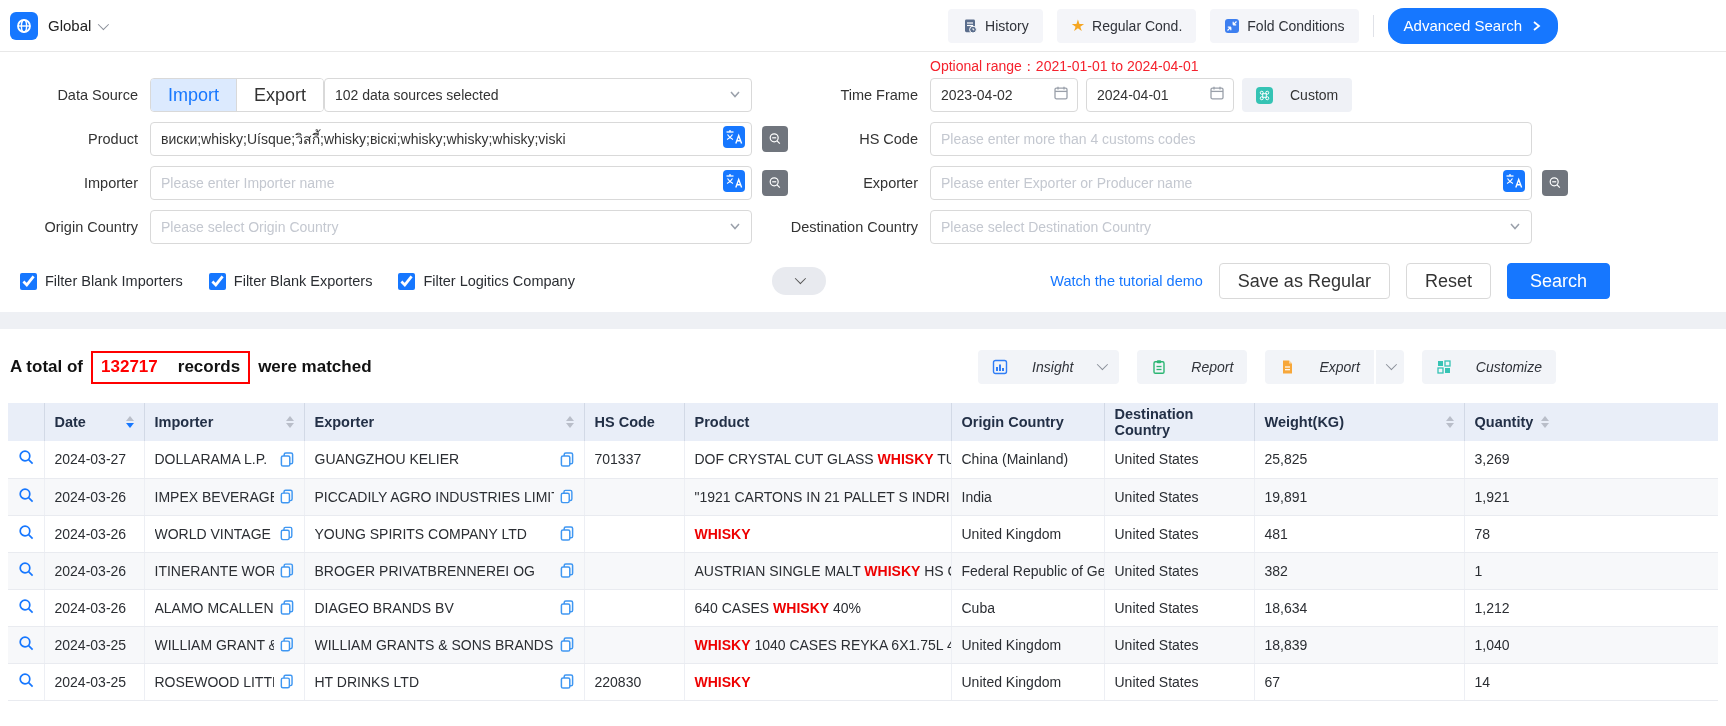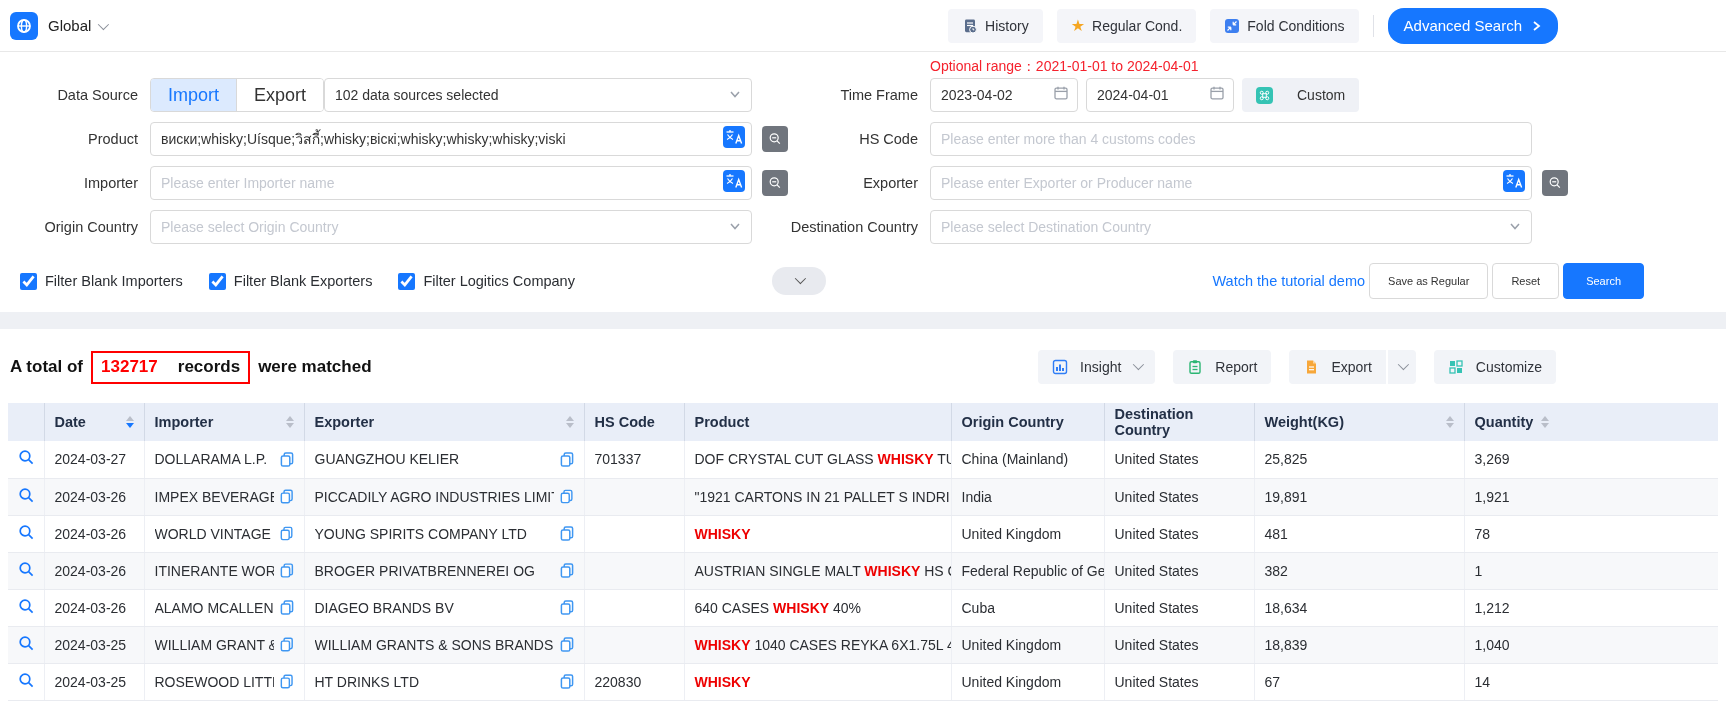--- a/index.html
+++ b/index.html
@@ -36,42 +36,42 @@
   .seg { display:flex; height:34px; border:1px solid #d9d9d9; border-radius:4px; overflow:hidden; flex:none; }
   .seg .sg { padding:0 17px; display:flex; align-items:center; font-size:18px; cursor:pointer; background:#fff; color:#333; }
   .seg .sg.active { background:#dceafe; color:#1677ff; }
   .seg .sg + .sg { border-left:1px solid #d9d9d9; }
   .src-select { position:relative; margin-left:0; flex:1; }
   .in-icon { position:absolute; right:7px; top:50%; transform:translateY(-50%); }
   .ext-icon { width:26px; height:26px; margin-left:10px; border-radius:4px; background:#70757d; display:flex; align-items:center; justify-content:center; flex:none; cursor:pointer; }
   .date-wrap { position:relative; width:148px; }
   .date-wrap + .date-wrap { margin-left:8px; }
   .date-wrap .cal { position:absolute; right:9px; top:50%; transform:translateY(-50%); }
-  .custom-btn { margin-left:8px; height:34px; display:flex; align-items:center; gap:24px; padding:0 14px; background:#eff1f6; border-radius:4px; font-size:14px; color:#333; cursor:pointer; }
+  .custom-btn { margin-left:8px; height:34px; display:flex; align-items:center; gap:17px; padding:0 14px; background:#eff1f6; border-radius:4px; font-size:14px; color:#333; cursor:pointer; }
   .cmd-box { width:17px; height:17px; border-radius:4px; background:#35c3b4; display:flex; align-items:center; justify-content:center; }
 
   
   .check-row { position:relative; display:flex; align-items:center; margin:22px 0 0 10px; height:30px; }
   .cb { display:flex; align-items:center; gap:8px; font-size:14.5px; color:#2b2e33; margin-right:26px; }
   .cb input { width:17px; height:17px; accent-color:#1677ff; cursor:pointer; }
   .collapse-pill { position:absolute; left:752px; top:1px; width:54px; height:28px; background:#e8eaef; border-radius:15px; display:flex; align-items:center; justify-content:center; cursor:pointer; }
   .collapse-pill .chev { border-color:#555; margin-top:-3px; }
-  .check-right { margin-left:auto; margin-right:82px; display:flex; align-items:center; gap:4px; }
+  .check-right { margin-left:auto; margin-right:116px; display:flex; align-items:center; gap:16px; }
   .link { color:#1677ff; font-size:14.5px; cursor:pointer; }
-  .btn { height:36px; padding:0 18px; border:1px solid #d9d9d9; border-radius:4px; background:#fff; font-size:11px; color:#333; display:flex; align-items:center; cursor:pointer;text-align:center; }
+  .btn { height:36px; padding:0 18px; border:1px solid #d9d9d9; border-radius:4px; background:#fff; font-size:18px; color:#333; display:flex; align-items:center; cursor:pointer;text-align:center; }
   .btn.primary { background:#1677ff; border-color:#1677ff; color:#fff; padding:0 22px; }
 
   
   .band { margin-top:16px; height:17px; background:#eef0f4; }
   .results-head { display:flex; align-items:center; padding:0 10px; margin-top:18px; height:40px; }
   .summary { font-size:17px; font-weight:bold; color:#111; display:flex; align-items:center; gap:8px; }
   .red-box { border:2px solid #ff0000; padding:4px 8px 5px 8px; display:flex; gap:20px; align-items:center; }
   .red-box .cnt { color:#ff0000; font-weight:bold; }
   .res-actions { margin-left:auto; margin-right:160px; display:flex; align-items:center; gap:18px; }
-  .ra-btn { height:34px; display:flex; align-items:center; gap:12px; padding:0 14px; background:#f2f4f8; border-radius:4px; font-size:14px; color:#30333a; cursor:pointer; }
+  .ra-btn { height:34px; display:flex; align-items:center; gap:24px; padding:0 14px; background:#f2f4f8; border-radius:4px; font-size:14px; color:#30333a; cursor:pointer;font-style:italic; }
   .exp-group { display:flex; gap:2px; }
   .exp-group .ra-btn.chv { padding:0 10px; border-radius:0 4px 4px 0; }
   .exp-group .ra-btn.main { border-radius:4px 0 0 4px; }
 
   
   .tbl-wrap { margin:16px 8px 0 8px; }
   table { width:1710px; border-collapse:collapse; table-layout:fixed; }
   thead th { background:#e9eef8; height:38px; font-size:14.5px; font-weight:bold; color:#233047; text-align:left; padding:0 10px; border-right:1px solid #d2d9e6; }
   thead th:last-child { border-right:none; }
   tbody td { height:37px; font-size:14px; color:#2b2e33; padding:0 10px; border-right:1px solid #edeff4; border-bottom:1px solid #e9ebf0; white-space:nowrap; overflow:hidden; }

